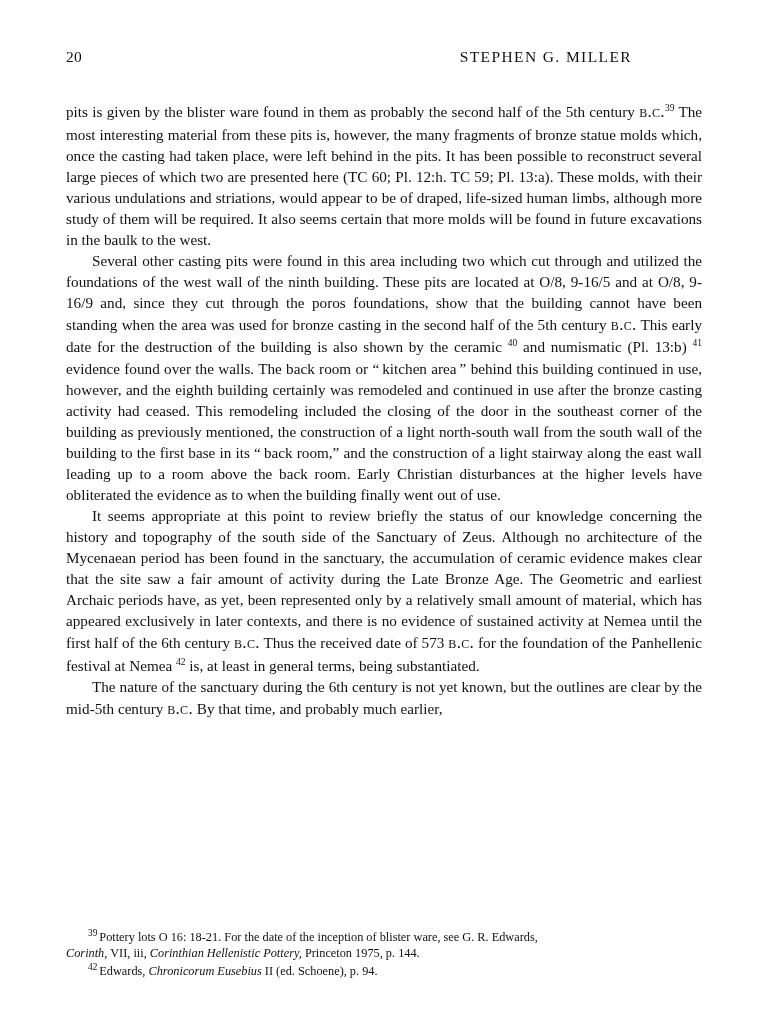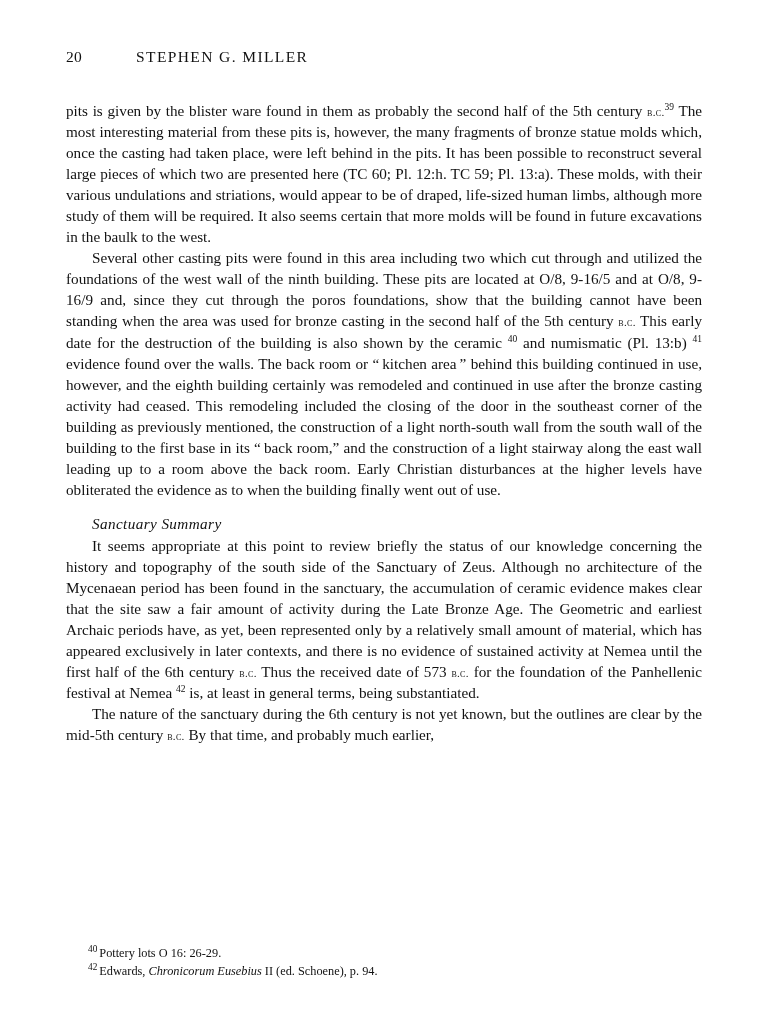--- a/index.html
+++ b/index.html
@@ -29,21 +29,21 @@
     margin-bottom: 22px;
   }
   .folio {
     font-size: 15.5px;
     width: 70px;
     text-align: left;
     letter-spacing: 0.3px;
   }
   .running-title {
     flex: 1;
-    text-align: left;
+    text-align: right;
     font-size: 15.5px;
     letter-spacing: 1.4px;
     margin-right: 70px;
   }
   .body-text {
     font-size: 15.2px;
     line-height: 1.385;
     text-align: justify;
     text-justify: inter-word;
     hyphens: none;
@@ -56,21 +56,21 @@
     text-indent: 0;
   }
   .subhead {
     font-style: italic;
     font-size: 15.2px;
     margin: 13px 0 1px 26px;
     letter-spacing: 0.4px;
   }
   .sc {
     font-variant: small-caps;
-    font-size: 11px;
+    font-size: 17px;
     letter-spacing: 0.3px;
   }
   sup.fn {
     font-size: 9.5px;
     vertical-align: super;
     line-height: 0;
   }
   .notes {
     position: absolute;
     left: 66px;
@@ -103,30 +103,29 @@
     <div class="folio">20</div>
     <div class="running-title">STEPHEN G. MILLER</div>
   </div>
 
   <div class="body-text">
 
     <p class="noindent">pits is given by the blister ware found in them as probably the second half of the 5th century <span class="sc">b.c.</span><sup class="fn">39</sup> The most interesting material from these pits is, however, the many fragments of bronze statue molds which, once the casting had taken place, were left behind in the pits. It has been possible to reconstruct several large pieces of which two are presented here (TC&nbsp;60; Pl.&nbsp;12:h. TC&nbsp;59; Pl.&nbsp;13:a). These molds, with their various undulations and striations, would appear to be of draped, life-sized human limbs, although more study of them will be required. It also seems certain that more molds will be found in future excavations in the baulk to the west.</p>
 
     <p>Several other casting pits were found in this area including two&nbsp;which cut through and utilized the foundations of the west wall of the ninth building. These pits are located at O/8, 9-16/5 and at O/8, 9-16/9 and, since they cut through the poros foundations, show that the building cannot have been standing when the area was used for bronze casting in the second half of the 5th century <span class="sc">b.c.</span> This early date for the destruction of the building is also shown by the ceramic <sup class="fn">40</sup> and numismatic (Pl. 13:b) <sup class="fn">41</sup> evidence found over the walls. The back room or “ kitchen area ” behind this building continued in use, however, and the eighth building certainly was remodeled and continued in use after the bronze casting activity had ceased. This remodeling included the closing of the door in the southeast corner of the building as previously mentioned, the construction of a light north-south wall from the south wall of the building to the first base in its “ back room,” and the construction of a light stairway along the east wall leading up to a room above the back room. Early Christian disturbances at the higher levels have obliterated the evidence as to when the building finally went out of use.</p>
 
-    <div class="subhead">Sanctuary Summary</div>
 
     <p>It seems appropriate at this point to review briefly the status of our knowledge concerning the history and topography of the south side of the Sanctuary of Zeus. Although no architecture of the Mycenaean period has been found in the sanctuary, the accumulation of ceramic evidence makes clear that the site saw a fair amount of activity during the Late Bronze Age. The Geometric and earliest Archaic periods have, as yet, been represented only by a relatively small amount of material, which has appeared exclusively in later contexts, and there is no evidence of sustained activity at Nemea until the first half of the 6th century <span class="sc">b.c.</span> Thus the received date of 573 <span class="sc">b.c.</span> for the foundation of the Panhellenic festival at Nemea <sup class="fn">42</sup> is, at least in general terms, being substantiated.</p>
 
     <p>The nature of the sanctuary during the 6th century is not yet known, but the outlines are clear by the mid-5th century <span class="sc">b.c.</span> By that time, and probably much earlier,</p>
 
   </div>
 
   <div class="notes">
 
+    <p class="note"><span class="marker">39</span><span>Pottery lots O 16: 18-21. For the date of the inception of blister ware, see G. R. Edwards,</span><br><i>Corinth,</i><span> VII, iii, </span><i>Corinthian Hellenistic Pottery,</i><span> Princeton 1975, p. 144.</span></p>
 
-    <p class="note"><span class="marker">40</span><span>Pottery lots O 16: 26-29.</span></p>
 
 
     <p class="note"><span class="marker">42</span><span>Edwards, </span><i>Chronicorum Eusebius</i><span> II (ed. Schoene), p. 94.</span></p>
   </div>
 
 </div>
 
 </body></html>

